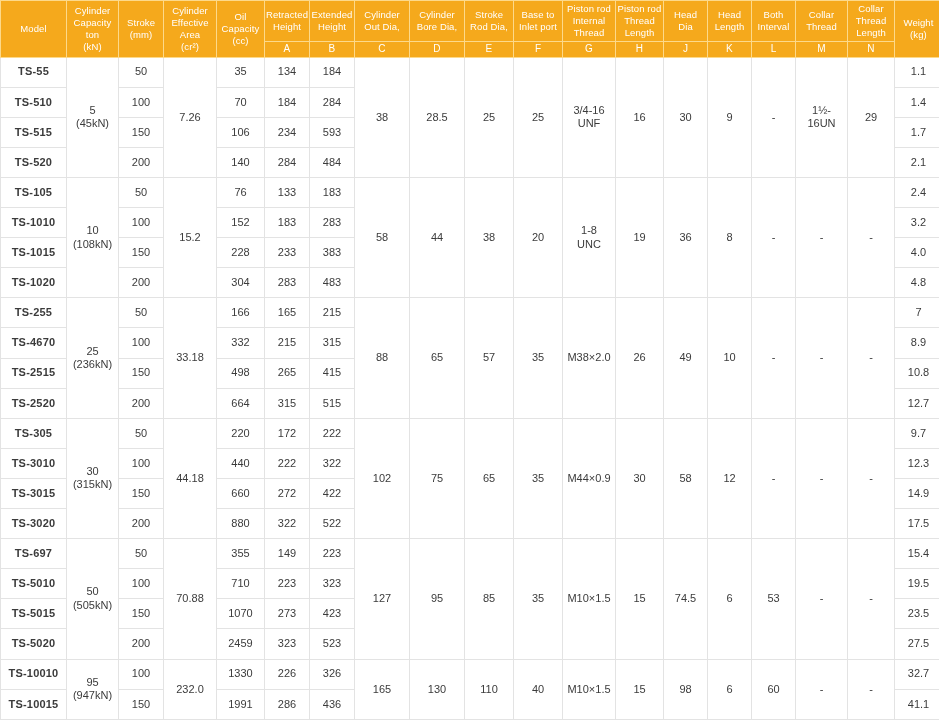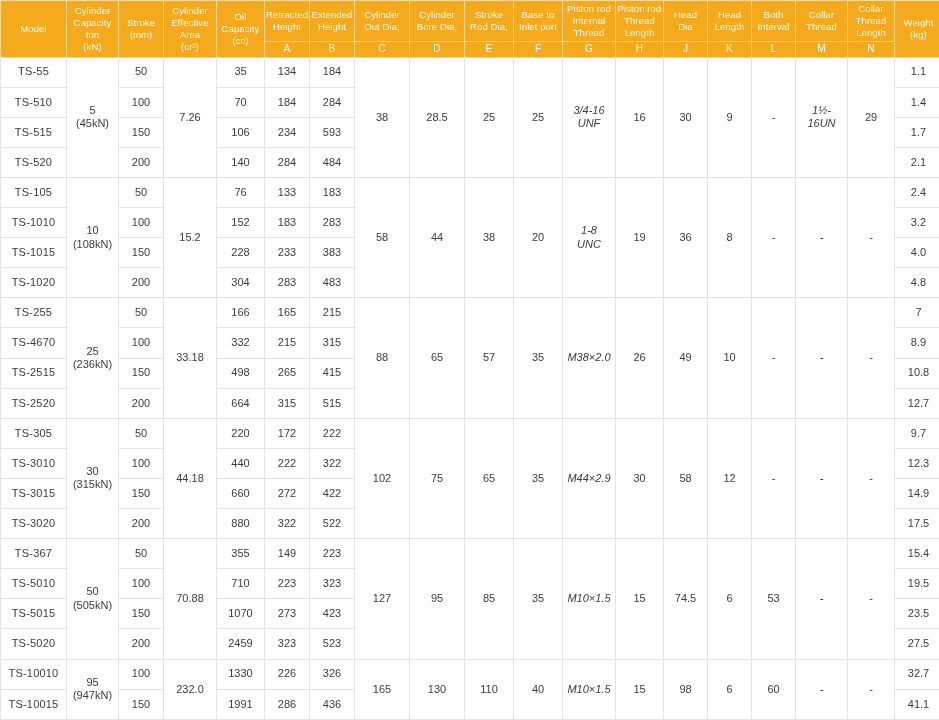--- a/index.html
+++ b/index.html
@@ -42,31 +42,31 @@
     padding: 2px 1px;
   }
   #spec-table thead th.sub {
     font-size: 10px;
     height: 15px;
     padding: 0;
   }
   
   td.model {
     background: #f5f5f5;
-    font-weight: normal;
+    font-weight: bold;
     font-size: 11.5px;
     color: #2f2f2f;
     letter-spacing: .2px;
   }
   td.cap {
     font-size: 11px;
     line-height: 1.3;
   }
   td.num { font-size: 11.5px; }
-  td.txt { font-size: 11px; line-height: 1.25; font-style: italic; }
+  td.txt { font-size: 11px; line-height: 1.25; }
   td.dash { color: #555; font-size: 11px; }
   td.weight { font-size: 11.5px; }
   .grp-top { border-top: 1px solid #d8d8d8; }
 </style>
 </head>
 <body>
 
 <table id="spec-table">
   <colgroup>
     <col style="width:66px">
@@ -399,21 +399,21 @@
         <td class="num">50</td>
         <td class="num" rowspan="4">44.18</td>
         <td class="num">220</td>
         <td class="num">172</td>
         <td class="num">222</td>
         <td class="num" rowspan="4">102</td>
         <td class="num" rowspan="4">75</td>
         <td class="num" rowspan="4">65</td>
         <td class="num" rowspan="4">35</td>
         <td class="txt" rowspan="4">
-          <div>M44×2.9</div>
+          <div>M44×0.9</div>
         </td>
         <td class="num" rowspan="4">30</td>
         <td class="num" rowspan="4">58</td>
         <td class="num" rowspan="4">12</td>
         <td class="dash" rowspan="4">-</td>
         <td class="txt" rowspan="4">
           <div>-</div>
         </td>
         <td class="dash" rowspan="4">-</td>
         <td class="weight">9.7</td>
@@ -436,21 +436,21 @@
       </tr>
       <tr>
         <td class="model">TS-3020</td>
         <td class="num">200</td>
         <td class="num">880</td>
         <td class="num">322</td>
         <td class="num">522</td>
         <td class="weight">17.5</td>
       </tr>
       <tr class="grp-top">
-        <td class="model">TS-367</td>
+        <td class="model">TS-697</td>
         <td class="cap" rowspan="4">
           <div>50</div>
           <div>(505kN)</div>
         </td>
         <td class="num">50</td>
         <td class="num" rowspan="4">70.88</td>
         <td class="num">355</td>
         <td class="num">149</td>
         <td class="num">223</td>
         <td class="num" rowspan="4">127</td>

